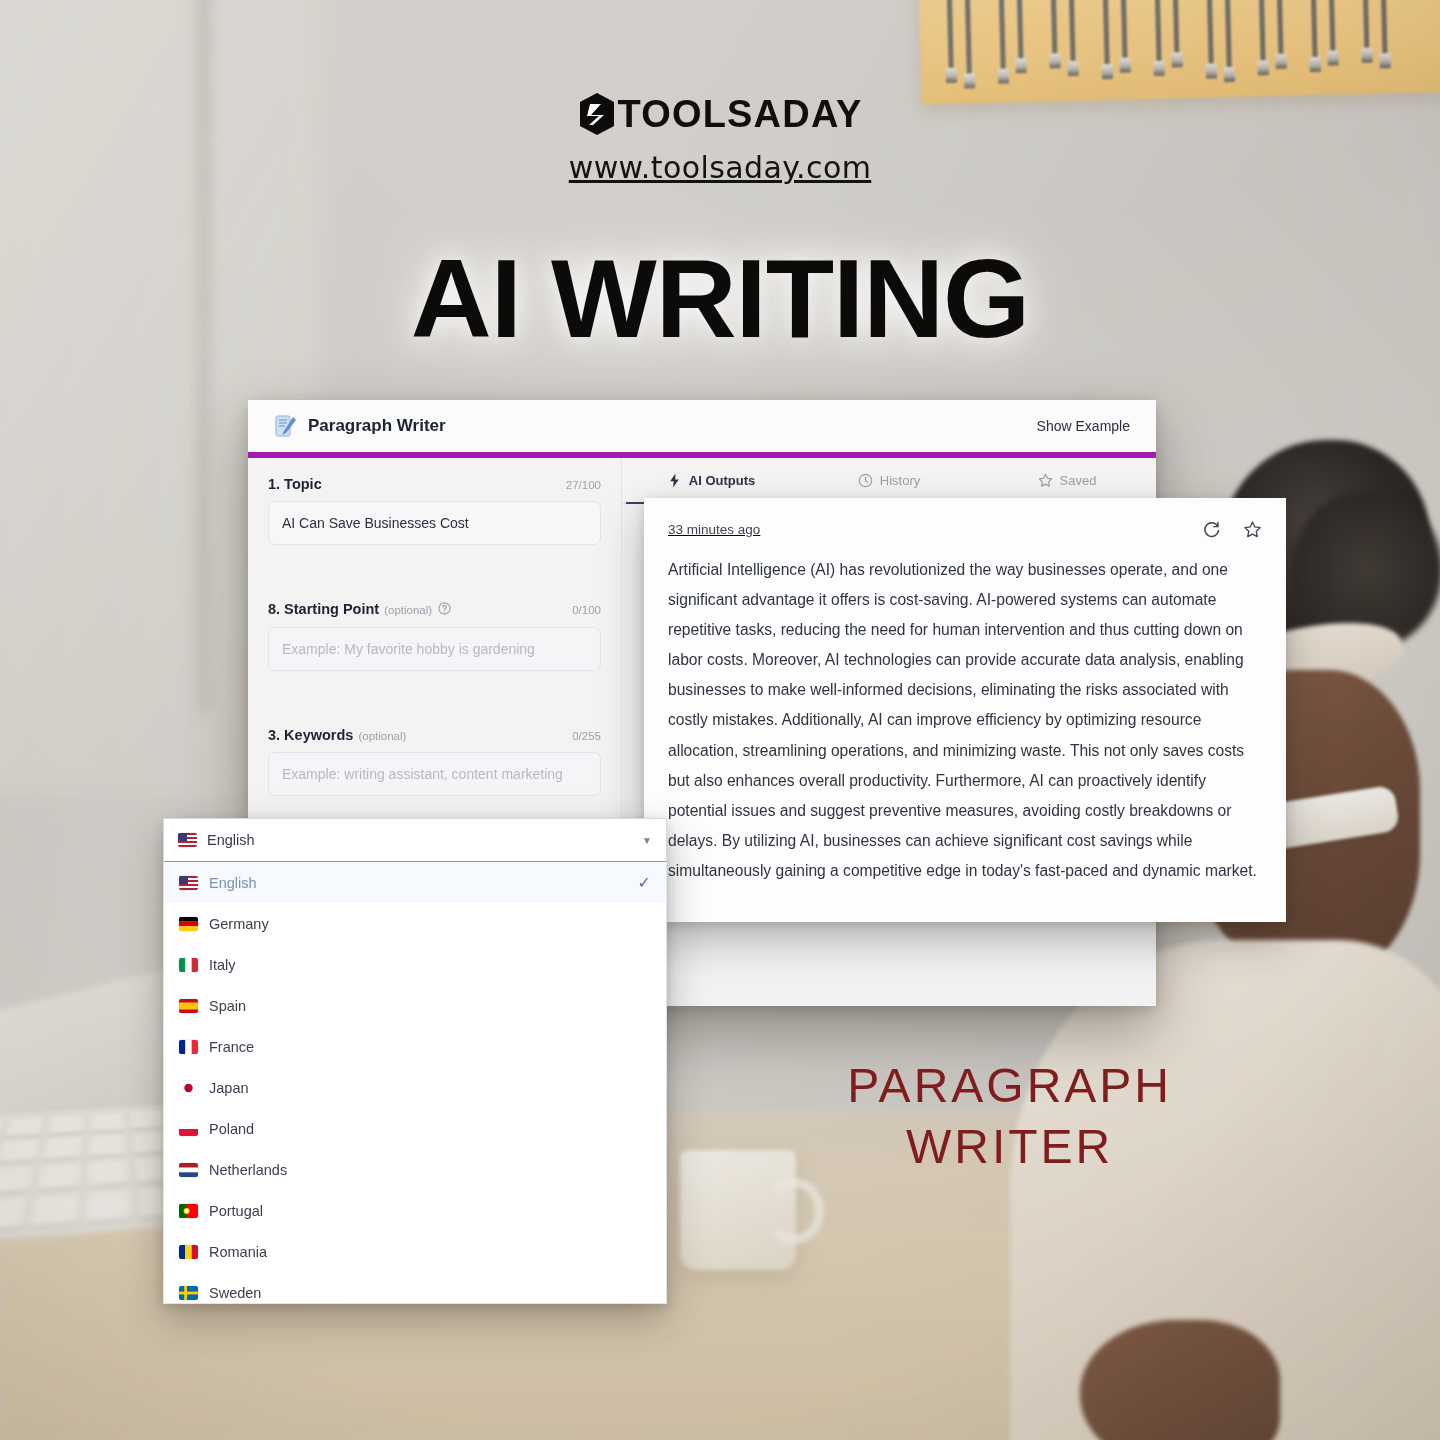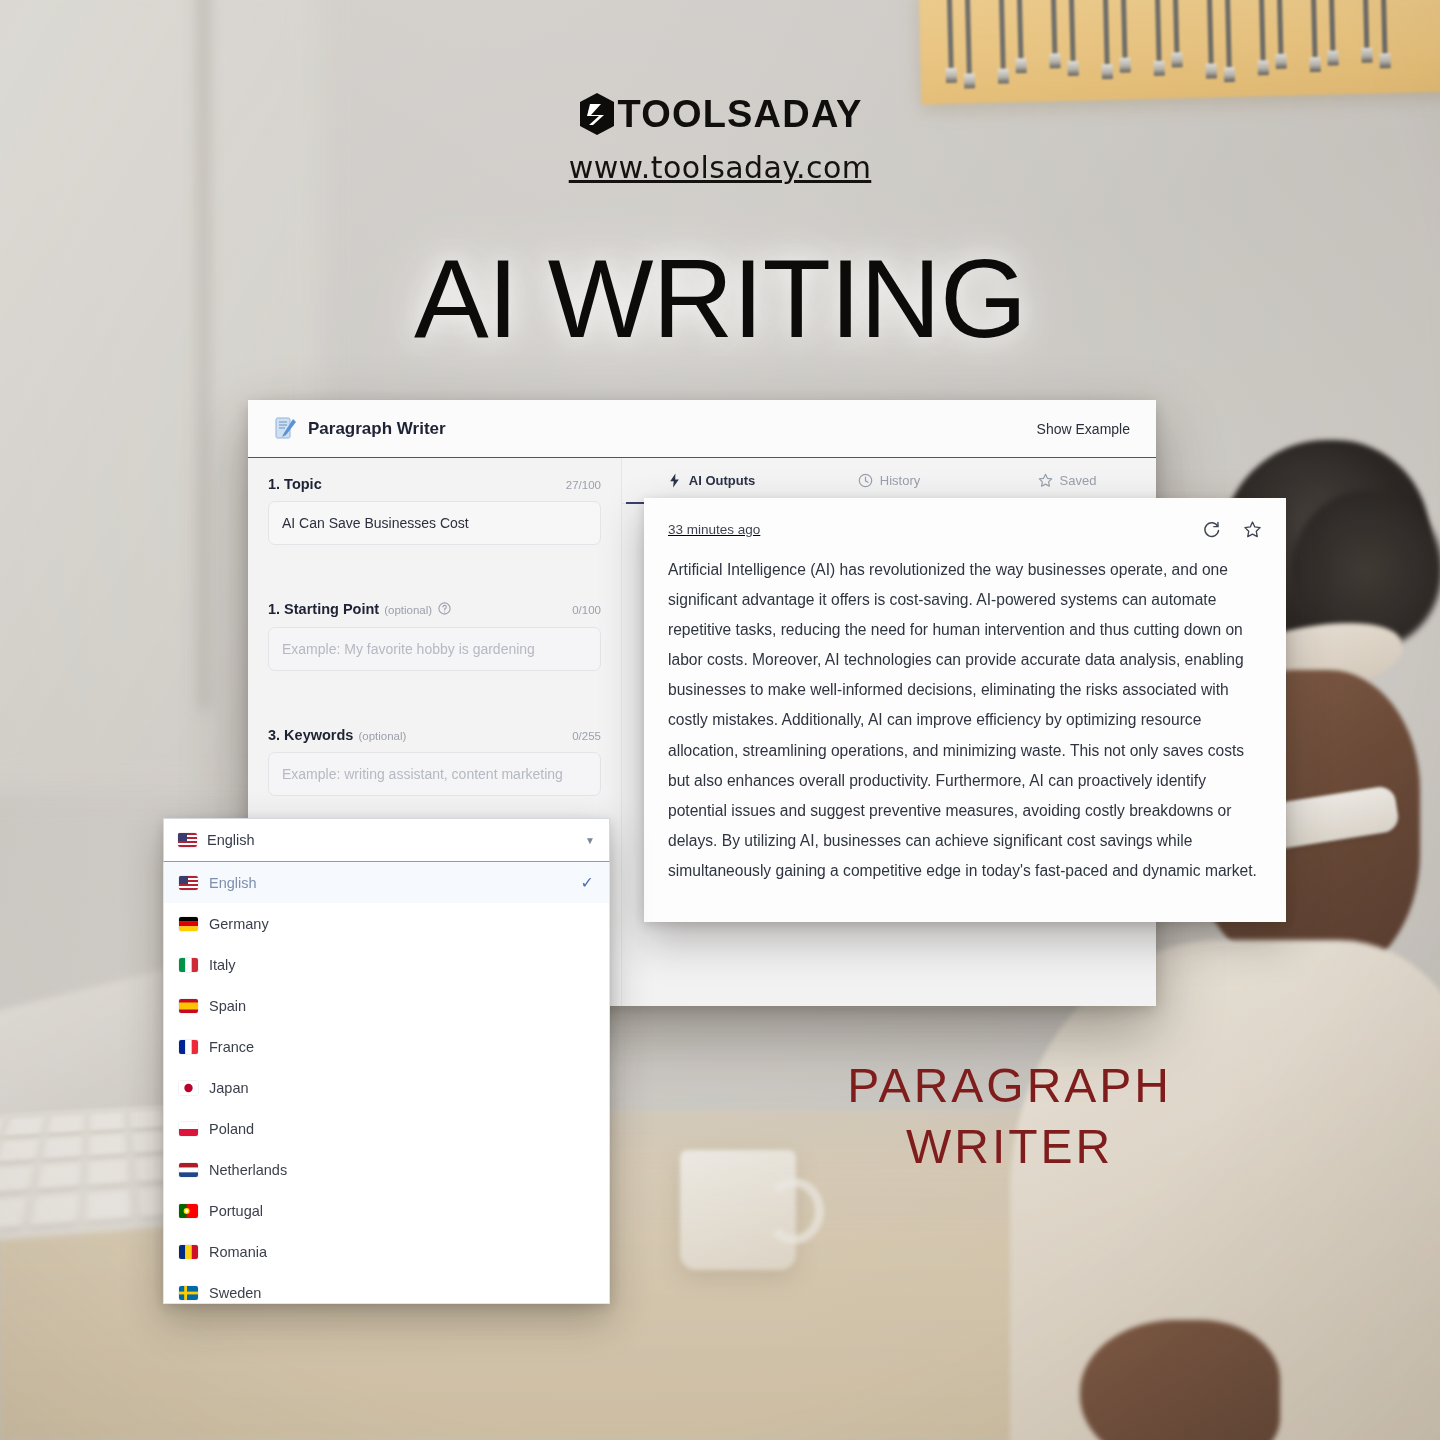--- a/index.html
+++ b/index.html
@@ -152,41 +152,41 @@
     font-size: 38px; font-weight: 700; letter-spacing: 1.2px; color: #100f0e;
   }
   .brand-url {
     margin-top: 10px; font-size: 30px; color: #151311; letter-spacing: .4px;
     font-family: "DejaVu Sans", sans-serif; font-weight: 400; text-decoration: underline;
   }
 
   
   .headline {
     position: absolute; left: 0; right: 0; top: 234px; text-align: center;
-    font-size: 112px; font-weight: 400; letter-spacing: -1px; color: #0c0b0a;
+    font-size: 112px; font-weight: 700; letter-spacing: -1px; color: #0c0b0a;
     text-shadow: 0 0 26px rgba(255,255,255,.95), 0 0 54px rgba(255,255,255,.75);
   }
 
   
   .caption {
     position: absolute; right: 268px; top: 1055px; text-align: center;
     font-size: 48px; line-height: 1.28; letter-spacing: 3px;
     color: #7f1d1d; font-weight: 300;
     font-family: "Liberation Sans", sans-serif;
   }
   .caption .l2 { display: block; }
 
   
   .app {
     position: absolute; left: 248px; top: 400px; width: 908px; height: 606px;
     background: #f2f2f3;
     box-shadow: 0 26px 58px rgba(40,34,26,.38), 0 4px 14px rgba(40,34,26,.20);
   }
   .app-header {
-    height: 58px; background: #fbfbfc; border-bottom: 1px solid #a21caf;
+    height: 58px; background: #fbfbfc; border-bottom: 6px solid #a21caf;
     display: flex; align-items: center; padding: 0 26px;
   }
   .app-title { display: flex; align-items: center; gap: 11px; }
   .app-title-text { font-size: 17px; font-weight: 700; color: #1d2333; }
   .doc-icon { width: 23px; height: 25px; display:block; }
   .show-example {
     margin-left: auto; font-size: 14px; color: #2a2f3c; cursor: pointer;
   }
 
   .app-body { display: flex; height: 548px; }
@@ -241,21 +241,21 @@
   .result-time { font-size: 13.5px; color: #3d4350; }
   .result-actions { margin-left: auto; display: flex; gap: 22px; }
   .result-actions svg { width: 19px; height: 19px; display: block; cursor: pointer; color: #3f4550; }
   .result-text {
     font-size: 15.6px; line-height: 1.93; color: #2e3440;
     font-family: "Liberation Sans", sans-serif;
   }
 
   
   .lang-wrap {
-    position: absolute; left: 163px; top: 818px; width: 447px;
+    position: absolute; left: 163px; top: 818px; width: 504px;
     box-shadow: 0 16px 38px rgba(40,34,26,.30), 0 3px 10px rgba(40,34,26,.16);
   }
   .lang-input {
     height: 44px; background: #ffffff; border: 1px solid #d4d8e0; border-bottom: 1px solid #8d9ab5;
     display: flex; align-items: center; padding: 0 14px; gap: 10px;
     font-size: 14.5px; color: #353b48;
   }
   .lang-input .caret { margin-left: auto; color: #7d8699; font-size: 10px; }
   .lang-list {
     background: #ffffff; border: 1px solid #e2e4ea; border-top: none;
@@ -390,21 +390,21 @@
           <div class="field-head">
             <span class="field-label">1. Topic</span>
             <span class="field-count">27/100</span>
           </div>
           <div class="input-box">
             <span>AI Can Save Businesses Cost</span>
           </div>
         </div>
         <div class="field">
           <div class="field-head">
-            <span class="field-label">1. Starting Point</span>
+            <span class="field-label">8. Starting Point</span>
             <span class="field-opt">(optional)</span>
             <span><svg class="help-icon" viewBox="0 0 13 13" fill="none" stroke="#9ca0ab" stroke-width="1.1">
                 <circle cx="6.5" cy="6.5" r="5.6"></circle>
                 <path d="M4.9 4.9a1.7 1.7 0 1 1 1.9 1.9v1.1" stroke-linecap="round"></path>
                 <circle cx="6.6" cy="10" r=".6" fill="#9ca0ab" stroke="none"></circle>
               </svg></span>
             <span class="field-count">0/100</span>
           </div>
           <div class="input-box ph">
             <span>Example: My favorite hobby is gardening</span>

